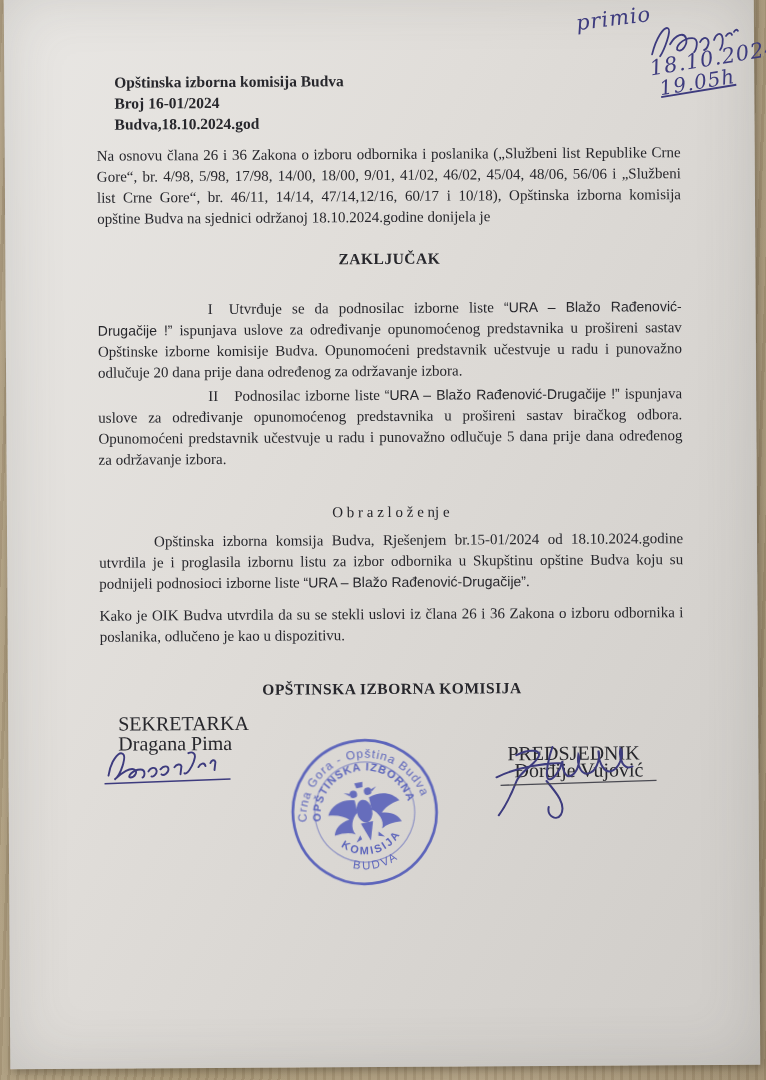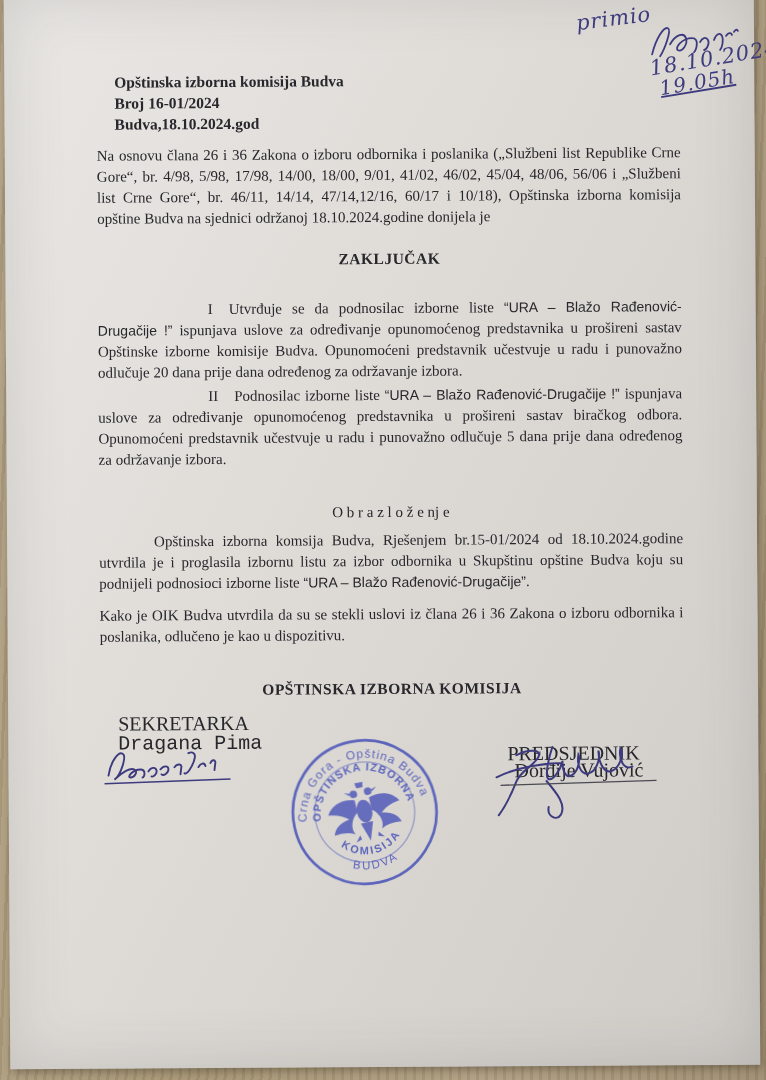--- a/index.html
+++ b/index.html
@@ -66,21 +66,21 @@
 
     <div class="blk col center" style="top:510px;">O b r a z l o ž e nj e</div>
 
     <p class="blk col just indent" style="top:538px;margin:0;"><span>Opštinska izborna komsija Budva, Rješenjem br.15-01/2024 od 18.10.2024.godine utvrdila je i proglasila izbornu listu za izbor odbornika u Skupštinu opštine Budva koju  su podnijeli podnosioci izborne liste </span><span class="listname">“URA – Blažo Rađenović-Drugačije”</span><span>.</span></p>
 
     <p class="blk col just" style="top:612px;margin:0;">Kako je OIK Budva utvrdila da su se stekli uslovi iz člana 26 i 36 Zakona o izboru odbornika i poslanika, odlučeno je kao u dispozitivu.</p>
 
     <div class="blk col center bold" style="top:686px;font-size:15.5px;letter-spacing:.5px;">OPŠTINSKA IZBORNA KOMISIJA</div>
 
     <div class="blk role-row" style="left:110px;top:720px;">SEKRETARKA</div>
-    <div class="blk role-row" style="left:110px;top:740px;font-family:Liberation Mono, monospace;">Dragana Pima</div>
+    <div class="blk role-row" style="left:110px;top:740px;">Dragana Pima</div>
     <div class="blk role-row" style="left:499px;top:752px;">PREDSJEDNIK</div>
     <div class="blk role-row" style="left:506px;top:740px;margin-top:29px;">Đorđije Vujović</div>
 
     <svg class="sig-svg" style="left:92px;top:752px;" width="145" height="48" viewBox="0 0 145 48">
       <path d="M8 30 C10 16 18 6 22 8 C27 10 20 30 14 34 C22 26 30 22 34 24 C38 26 34 32 30 32 C26 32 32 24 40 24 C46 24 44 32 42 32 M48 26 c2 -4 7 -5 8 -1 c1 3 -3 7 -5 6 M60 24 c3 -4 8 -4 8 0 c0 4 -5 7 -7 5 M74 22 c2 -3 6 -4 7 -1 l-1 8 M88 8 C92 6 96 8 94 14 C92 22 86 30 84 28 M98 22 c2 -4 6 -5 7 -1 M110 18 c1 -3 4 -4 5 -1 l-1 8" fill="none" stroke="#3d3b7e" stroke-width="1.9" stroke-linecap="round"></path>
       <line x1="4" y1="38" x2="130" y2="34" stroke="#3d3b7e" stroke-width="1.4"></line>
     </svg>
 
     <svg class="sig-svg" style="left:478px;top:746px;" width="180" height="88" viewBox="0 0 180 88">
       <path d="M30 18 C42 12 56 12 52 20 C48 28 34 34 30 44 C26 54 18 70 12 78 M10 40 C30 30 60 26 76 26 M66 10 C62 22 58 40 62 42 C66 44 74 34 76 24 C76 36 80 42 86 38 C92 34 94 22 92 18 C90 30 96 40 104 36 C112 32 114 18 112 14 C112 26 118 38 126 34 C134 30 138 16 134 12 C132 24 138 34 146 30 M60 44 C70 56 80 68 74 78 C70 84 60 80 62 70" fill="none" stroke="#3d3b7e" stroke-width="2" stroke-linecap="round"></path>

